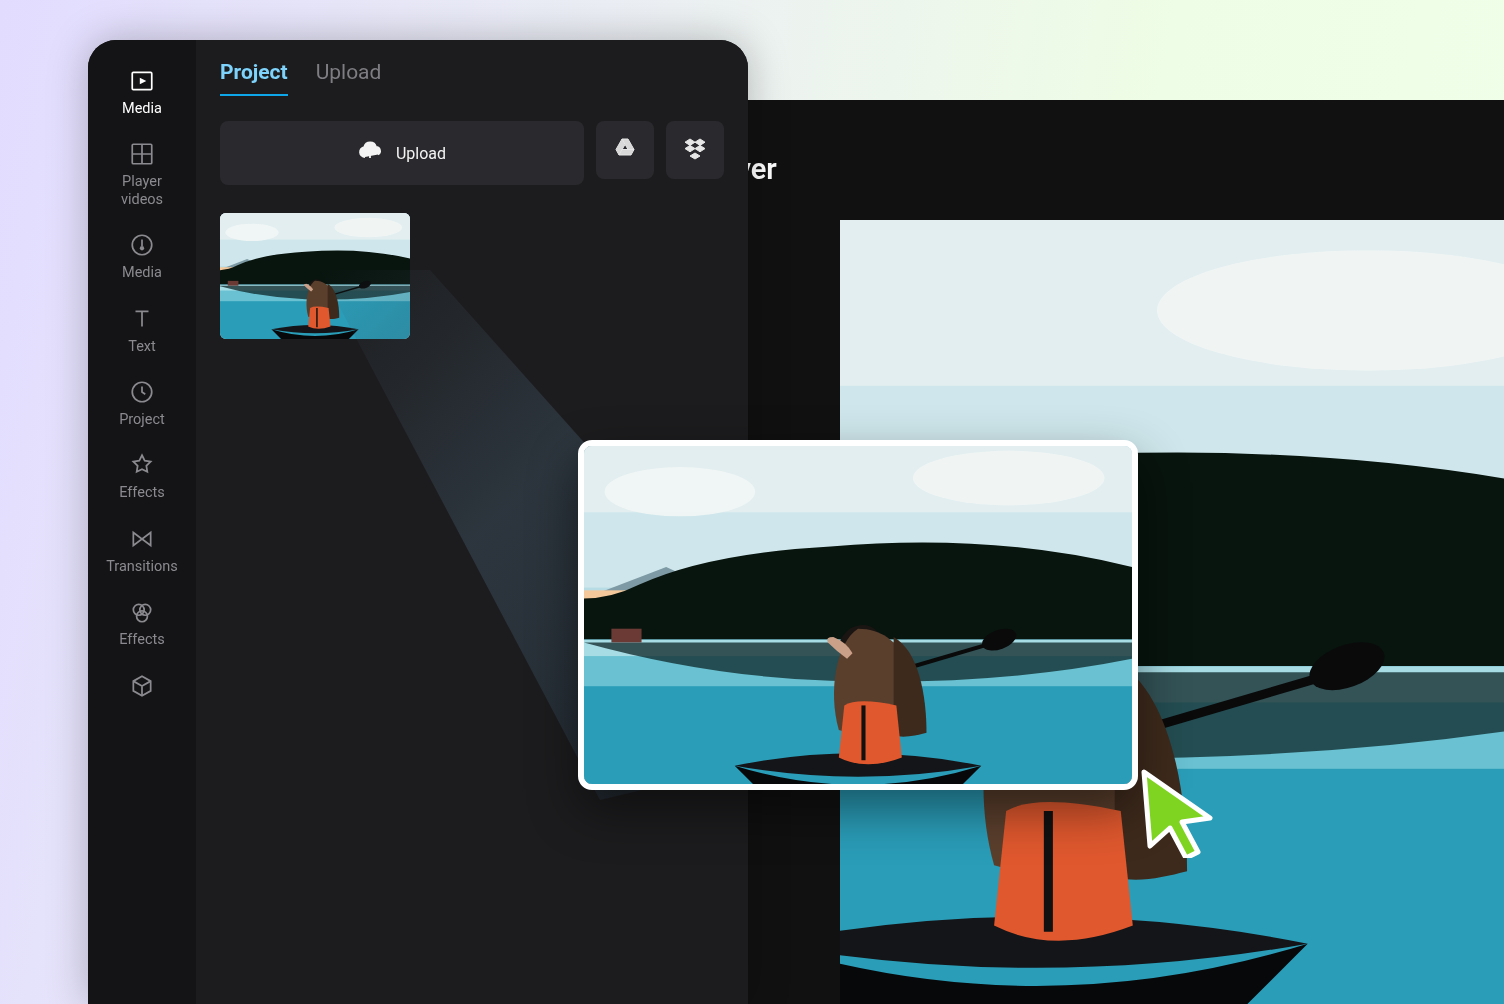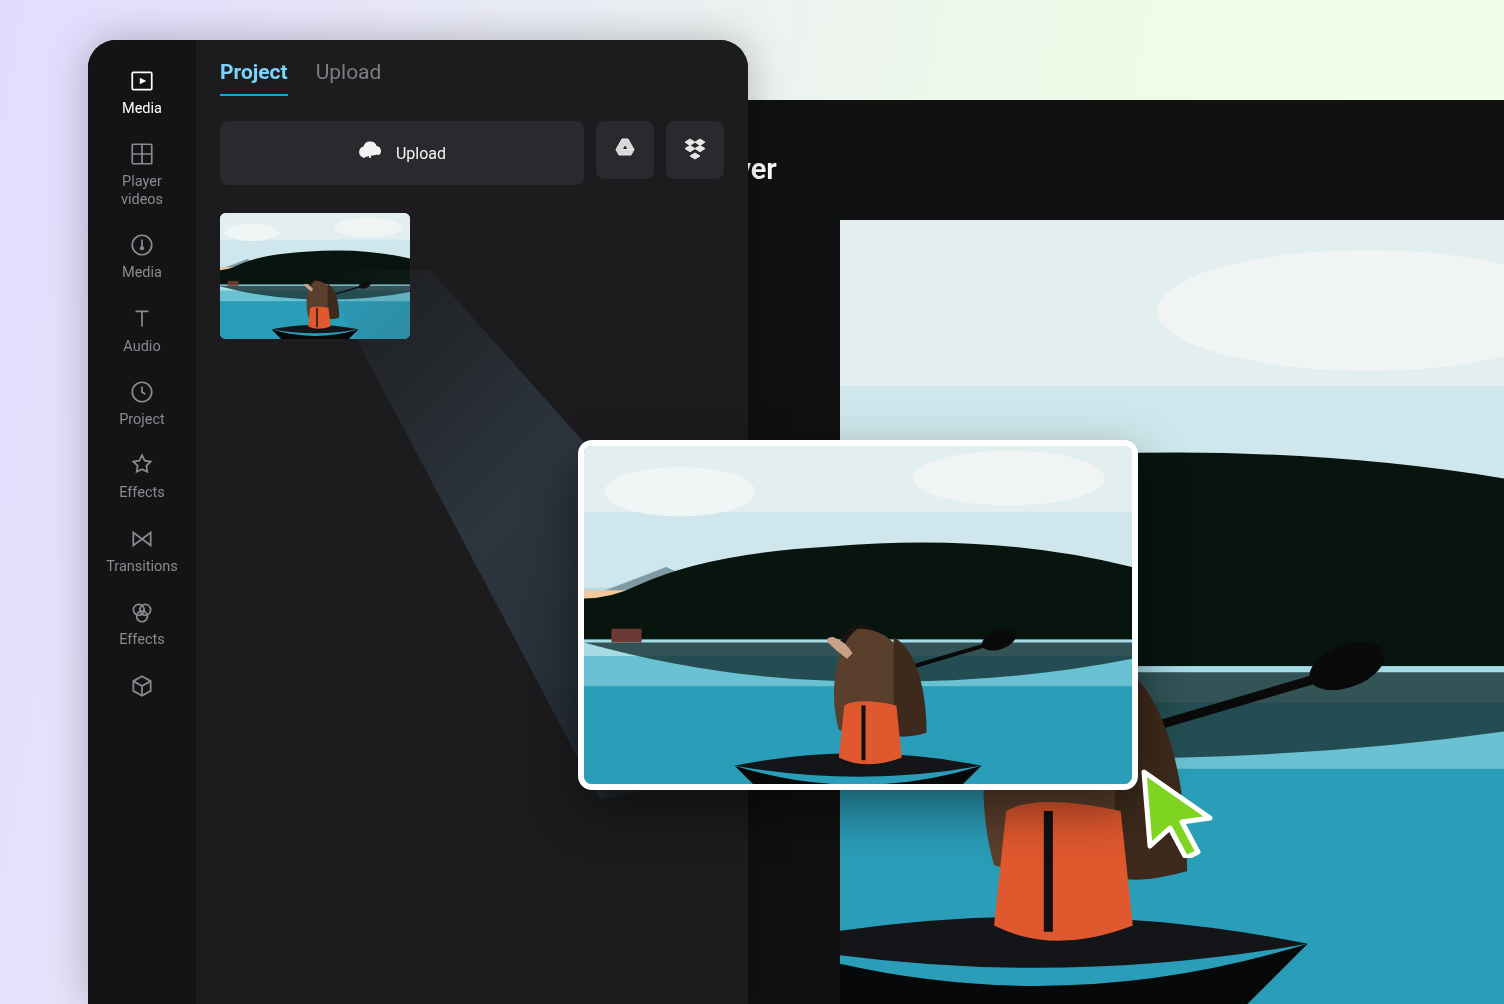--- a/index.html
+++ b/index.html
@@ -286,21 +286,21 @@
       </span>
       <span class="sb-label">Media</span>
     </div>
 
     <div class="sb-item">
       <span class="icon">
         <svg viewBox="0 0 24 24">
             <path d="M6 5h12M12 5v14"></path>
           </svg>
       </span>
-      <span class="sb-label">Audio</span>
+      <span class="sb-label">Text</span>
     </div>
 
     <div class="sb-item">
       <span class="icon">
         <svg viewBox="0 0 24 24">
             <circle cx="12" cy="12" r="9"></circle>
             <path d="M12 7v5l3 2"></path>
           </svg>
       </span>
       <span class="sb-label">Project</span>

